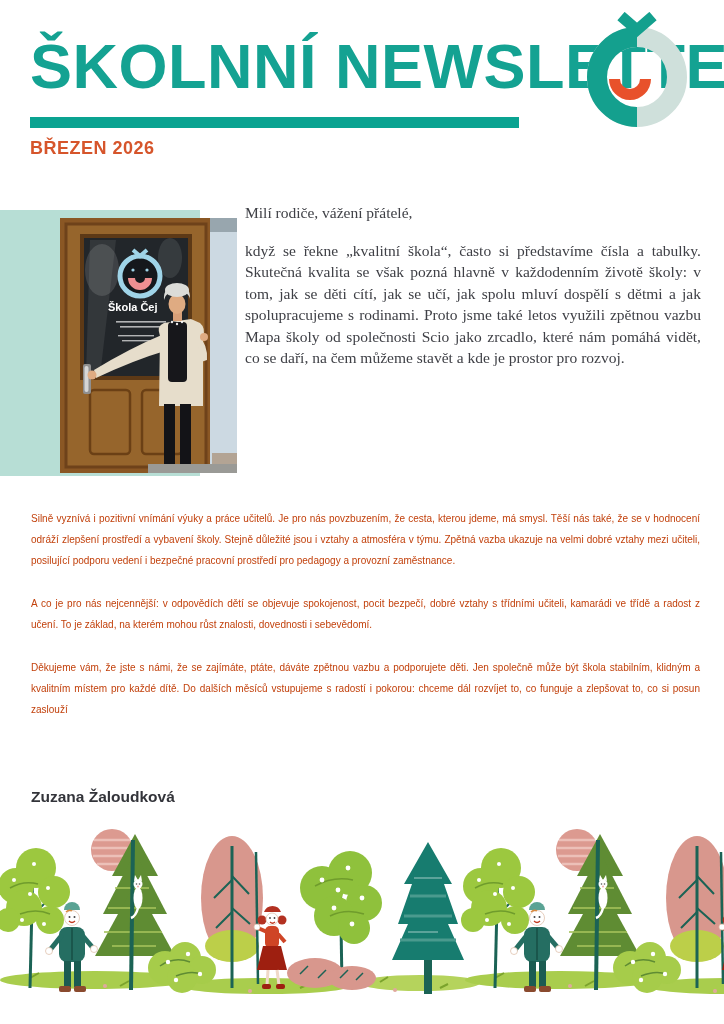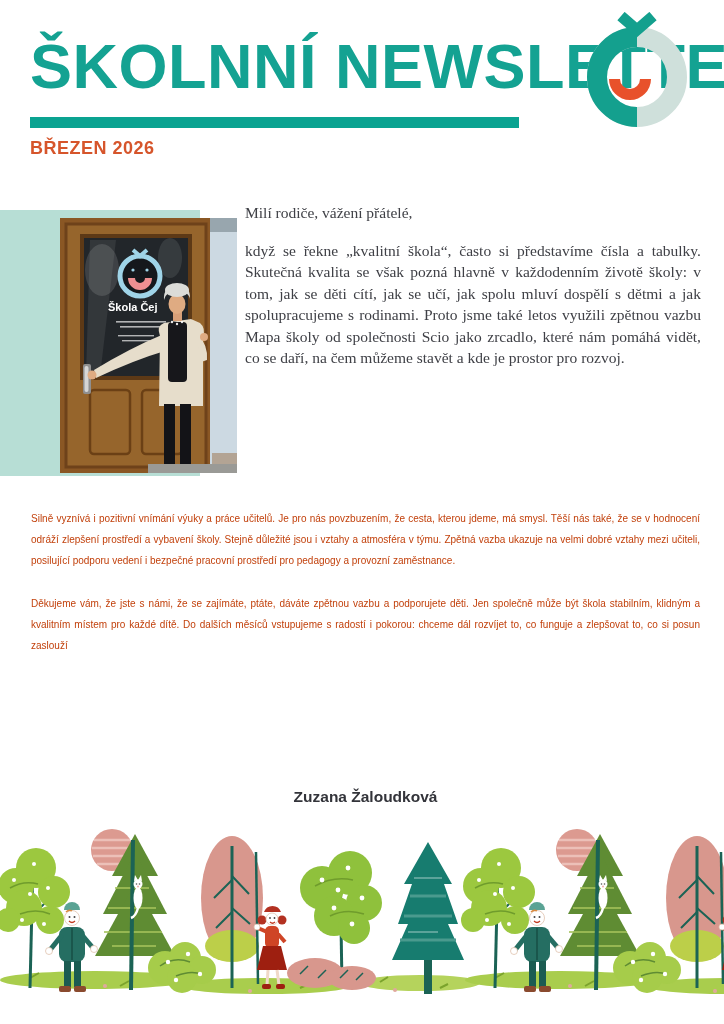--- a/index.html
+++ b/index.html
@@ -32,21 +32,21 @@
     font-size:15.5px; line-height:21.5px; text-align:justify; color:#3f4046;
   }
   .col-text p { margin:16px 0 16px 0;font-family:Liberation Serif, serif; }
   .full-text {
     position:absolute; left:31px; top:492px; width:669px;
     font-size:10px; line-height:21px; text-align:justify; color:#c2410c;margin-top:16px;
   }
   .full-text p { margin:0 0 22px 0; }
   .signature {
     position:absolute; left:31px; top:788px; width:669px;
-    text-align:center; font-weight:bold; font-size:15.5px; color:#33343a;
+    text-align:left; font-weight:bold; font-size:15.5px; color:#33343a;
   }
   .forest { position:absolute; left:0; top:828px; width:724px; height:180px; }
 </style>
 </head>
 <body>
 
 <div class="page">
 
   <h1 class="page-title">ŠKOLNNÍ NEWSLETTER</h1>
   <div class="title-underline"></div>
@@ -117,20 +117,21 @@
     <rect x="88" y="246" width="89" height="9" fill="#9a9a96"></rect>
   </svg>
 
   <div class="col-text">
     <p>Milí rodiče, vážení přátelé,</p>
     <p>když se řekne „kvalitní škola“, často si představíme čísla a tabulky. Skutečná kvalita se však pozná hlavně v každodenním životě školy: v tom, jak se děti cítí, jak se učí, jak spolu mluví dospělí s dětmi a jak spolupracujeme s rodinami. Proto jsme také letos využili zpětnou vazbu Mapa školy od společnosti Scio jako zrcadlo, které nám pomáhá vidět, co se daří, na čem můžeme stavět a kde je prostor pro rozvoj.</p>
   </div>
 
   <div class="full-text">
     <p>Silně vyznívá i pozitivní vnímání výuky a práce učitelů. Je pro nás povzbuzením, že cesta, kterou jdeme, má smysl. Těší nás také, že se v hodnocení odráží zlepšení prostředí a vybavení školy. Stejně důležité jsou i vztahy a atmosféra v týmu. Zpětná vazba ukazuje na velmi dobré vztahy mezi učiteli, posilující podporu vedení i bezpečné pracovní prostředí pro pedagogy a provozní zaměstnance.</p>
+    <p>A co je pro nás nejcennější: v odpovědích dětí se objevuje spokojenost, pocit bezpečí, dobré vztahy s třídními učiteli, kamarádi ve třídě a radost z učení. To je základ, na kterém mohou růst znalosti, dovednosti i sebevědomí.</p>
     <p>Děkujeme vám, že jste s námi, že se zajímáte, ptáte, dáváte zpětnou vazbu a podporujete děti. Jen společně může být škola stabilním, klidným a kvalitním místem pro každé dítě. Do dalších měsíců vstupujeme s radostí i pokorou: chceme dál rozvíjet to, co funguje a zlepšovat to, co si posun zaslouží</p>
   </div>
 
   <div class="signature">Zuzana Žaloudková</div>
 
   <svg class="forest" viewBox="0 0 724 180" aria-hidden="true">
     <defs>
       <g id="tile">
 
         <g>

